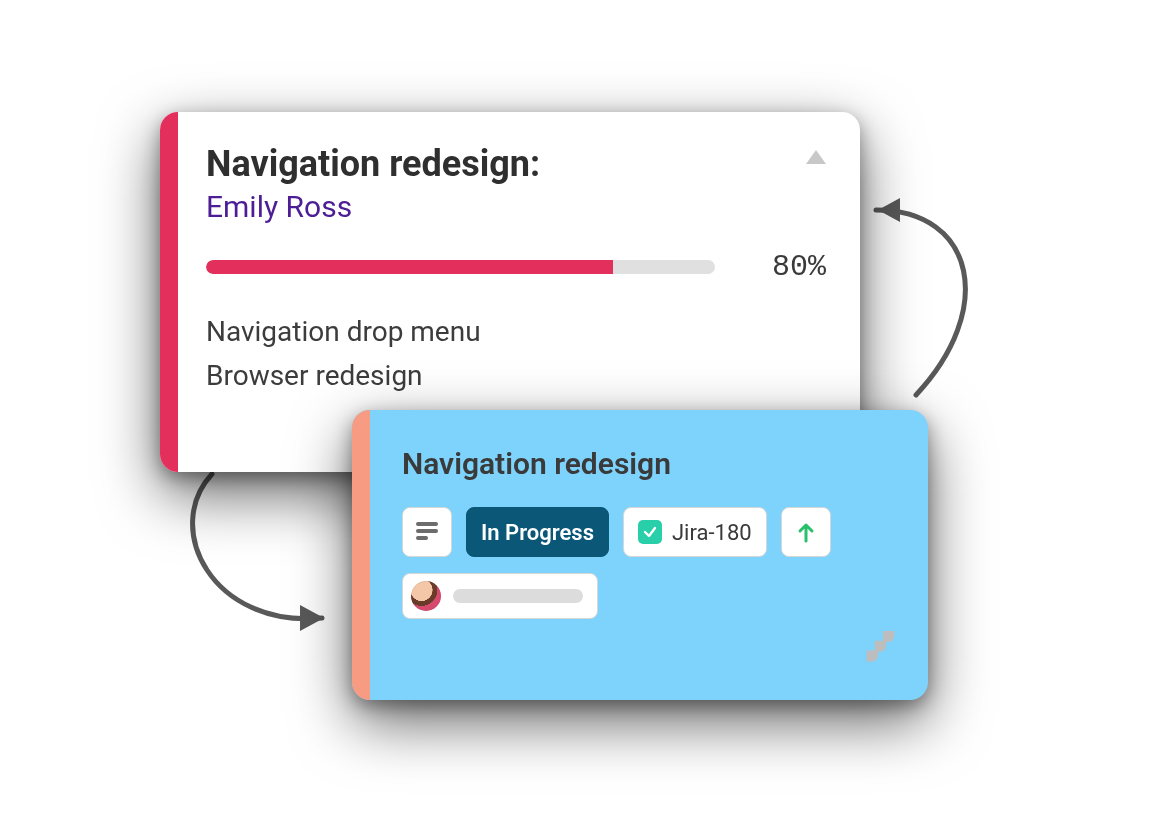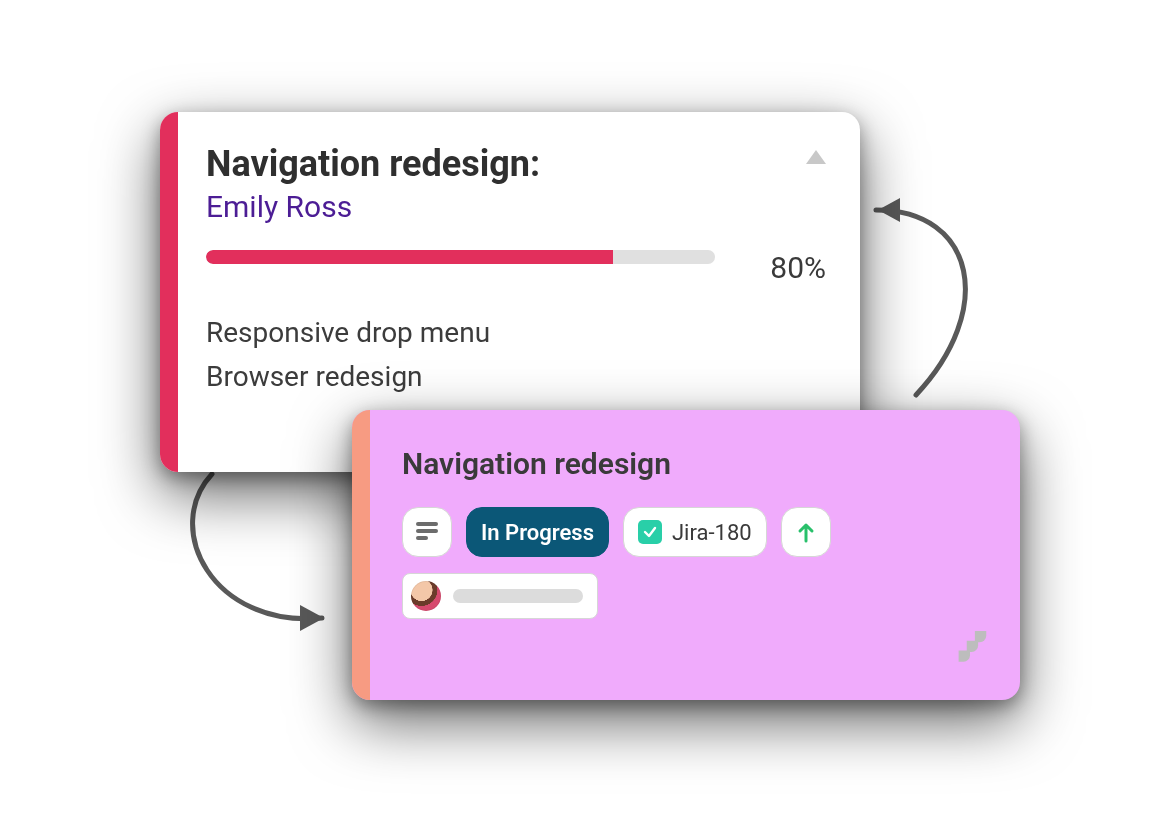--- a/index.html
+++ b/index.html
@@ -58,22 +58,24 @@
     }
     .card1 .collapse-icon {
       width: 0; height: 0;
       border-left: 10px solid transparent;
       border-right: 10px solid transparent;
       border-bottom: 14px solid #c8c8c8;
       margin-top: 6px;
     }
     .card1 .progress-row {
       display: flex;
+      align-items: center;
       margin-top: 26px;
       gap: 41px;
+      font-family: Liberation Mono, monospace;
     }
     .card1 .bar {
       position: relative;
       flex: 1;
       height: 14px;
       background: #e0e0e0;
       border-radius: 7px;
       overflow: hidden;
     }
     .card1 .bar .fill {
@@ -95,23 +97,23 @@
       font-size: 28px;
       color: #3c3c3c;
       line-height: 1.55;
     }
 
     
     .card2 {
       position: absolute;
       left: 352px;
       top: 410px;
-      width: 668px;
+      width: 576px;
       height: 290px;
-      background: #f0abfc;
+      background: #7dd3fc;
       border-radius: 18px;
       box-shadow: 0 22px 60px rgba(0,0,0,0.6), 0 6px 18px rgba(0,0,0,0.35);
       overflow: hidden;
       display: flex;
     }
     .card2 .stripe {
       width: 18px;
       background: #f79b82;
       flex-shrink: 0;
     }
@@ -128,21 +130,21 @@
     .card2 .chips {
       display: flex;
       gap: 14px;
       margin-top: 26px;
       align-items: stretch;
     }
     .chip {
       display: inline-flex;
       align-items: center;
       border: 1px solid #d6d6d6;
-      border-radius: 16px;
+      border-radius: 8px;
       height: 50px;
       padding: 0 14px;
       font-size: 22px;
       color: #3a3a3a;
       background: #fff;
       gap: 10px;
     }
     .chip-desc {
       width: 50px;
       justify-content: center;
@@ -232,21 +234,21 @@
         </div>
         <div class="collapse-icon"></div>
       </div>
       <div class="progress-row">
         <div class="bar">
           <div class="fill" id="progress-fill" style="width: 80%;"></div>
         </div>
         <div class="pct">80%</div>
       </div>
       <div class="tasks">
-        <div class="task">Responsive drop menu</div>
+        <div class="task">Navigation drop menu</div>
         <div class="task">Browser redesign</div>
       </div>
     </div>
   </div>
 
   <div class="card2">
     <div class="stripe"></div>
     <div class="body">
       <div class="title">Navigation redesign</div>
       <div class="chips">

